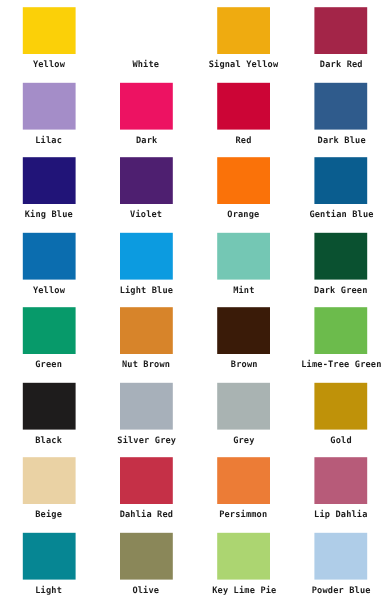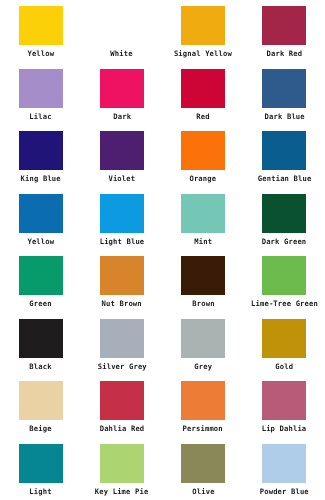--- a/index.html
+++ b/index.html
@@ -173,25 +173,25 @@
       </div>
       <div class="cell">
         <div class="chip" style="background: rgb(183, 91, 121);"></div>
         <div class="caption">Lip Dahlia</div>
       </div>
       <div class="cell">
         <div class="chip" style="background: rgb(6, 134, 147);"></div>
         <div class="caption">Light</div>
       </div>
       <div class="cell">
+        <div class="chip" style="background: rgb(138, 135, 89);"></div>
+        <div class="caption">Olive</div>
+      </div>
+      <div class="cell">
         <div class="chip" style="background: rgb(172, 213, 113);"></div>
         <div class="caption">Key Lime Pie</div>
-      </div>
-      <div class="cell">
-        <div class="chip" style="background: rgb(138, 135, 89);"></div>
-        <div class="caption">Olive</div>
       </div>
       <div class="cell">
         <div class="chip" style="background: rgb(175, 205, 232);"></div>
         <div class="caption">Powder Blue</div>
       </div>
     </div>
 </div>
 
 </body></html>

